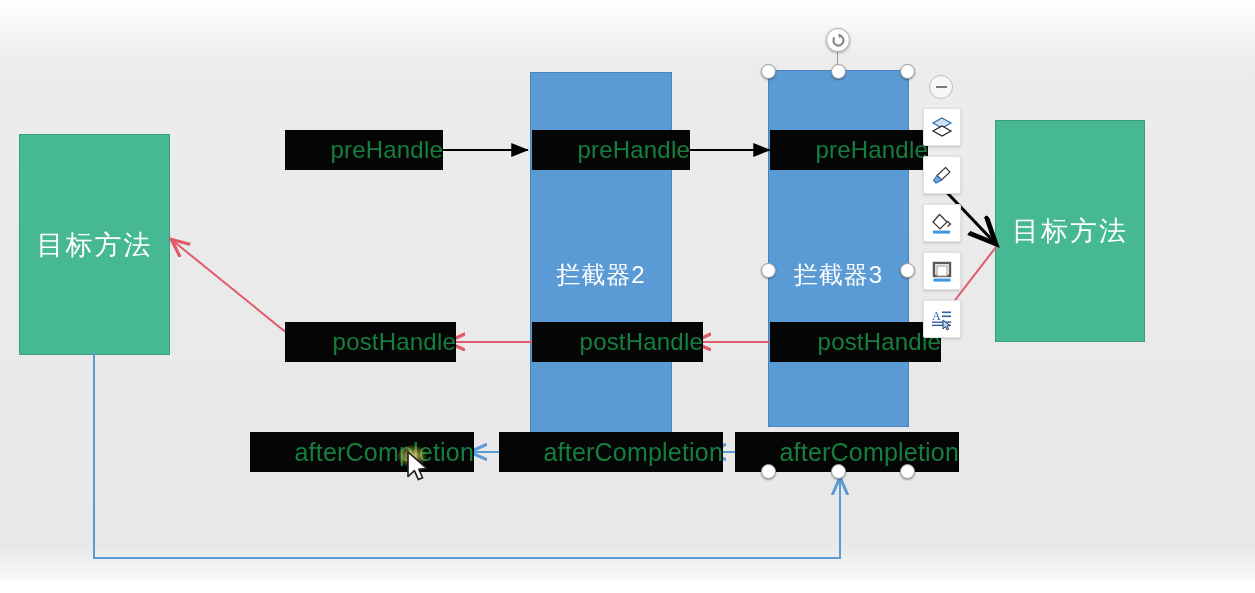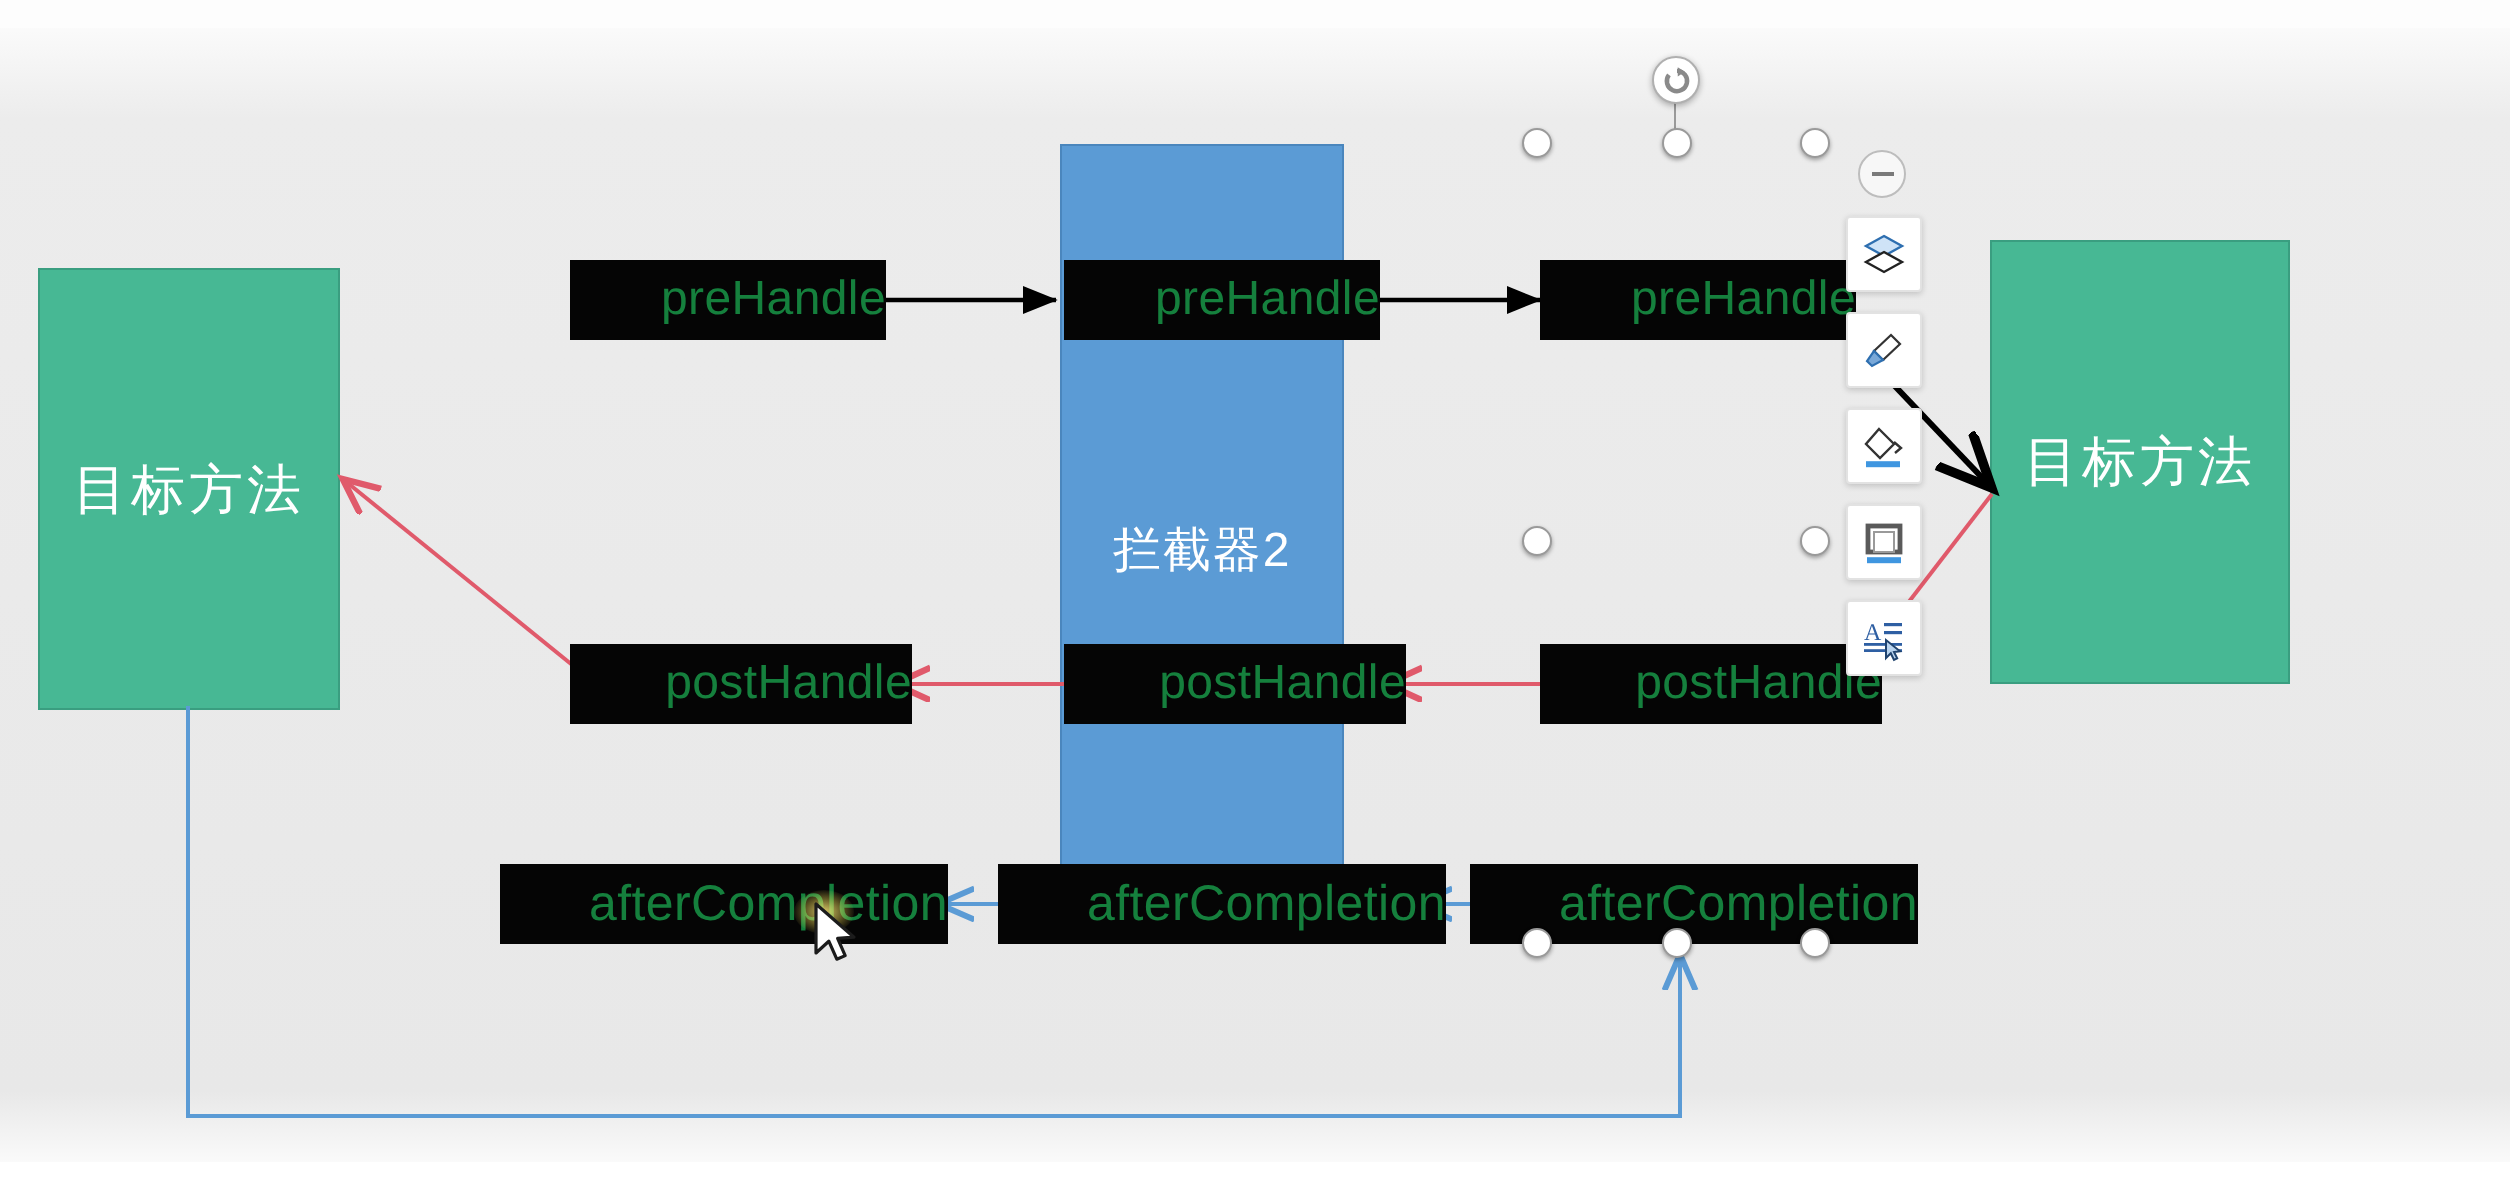--- a/index.html
+++ b/index.html
@@ -85,20 +85,23 @@
 
   <div class="greenbox" style="left:995px;top:120px;width:148px;height:220px;align-items:center;">
     <span>目标方法</span>
   </div>
 
 
   <div class="bluebox" style="left:530px;top:72px;width:140px;height:361px;">
     <span class="bluelabel" style="top:186px;">拦截器2</span>
   </div>
 
+  <div class="bluebox" style="left:768px;top:70px;width:139px;height:355px;">
+    <span class="bluelabel" style="top:188px;">拦截器3</span>
+  </div>
 
   <svg class="layer" viewBox="0 0 1255 593">
     <defs>
       <marker id="ar-black" markerWidth="9" markerHeight="9" refX="7.6" refY="3.6" orient="auto">
         <path d="M0,0.4 L8,3.6 L0,6.8 z" fill="#000000"></path>
       </marker>
       <marker id="ar-black-open" markerWidth="11" markerHeight="11" refX="8.6" refY="4.4" orient="auto">
         <path d="M0,0.3 L9,4.4 L0,8.5" fill="none" stroke="#000000" stroke-width="1.6"></path>
       </marker>
       <marker id="ar-red" markerWidth="11" markerHeight="11" refX="8.6" refY="4.4" orient="auto">

